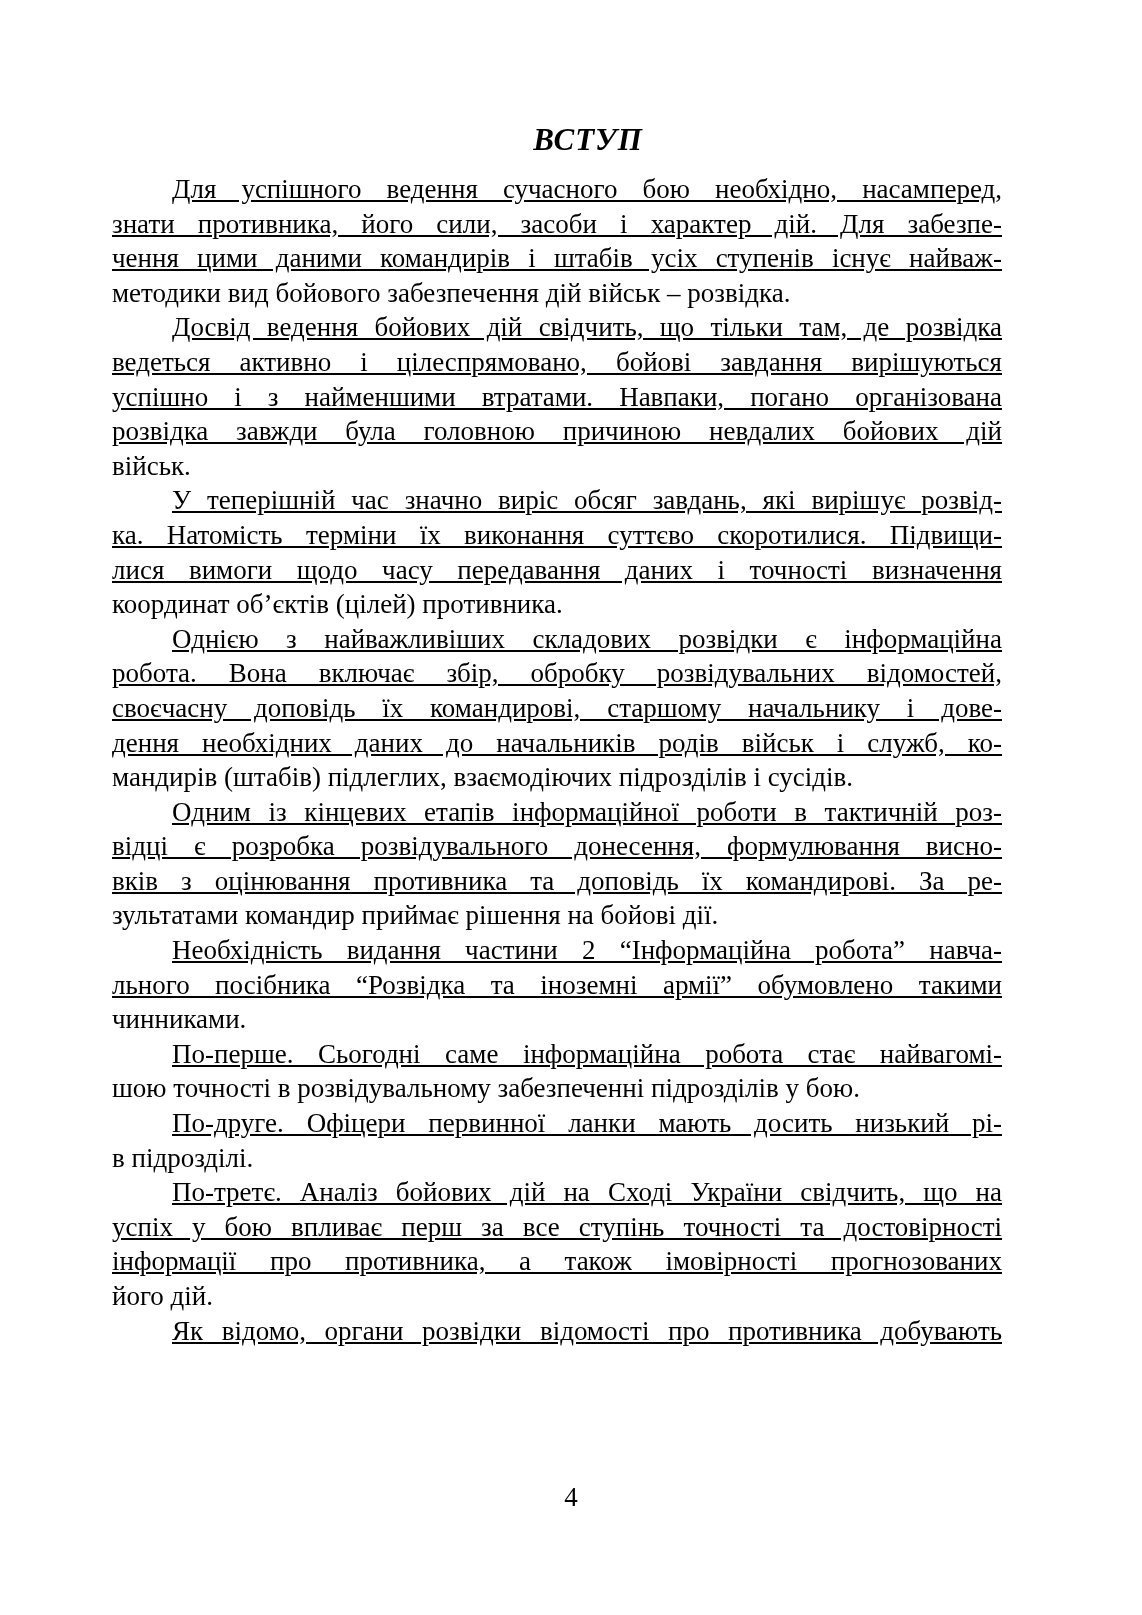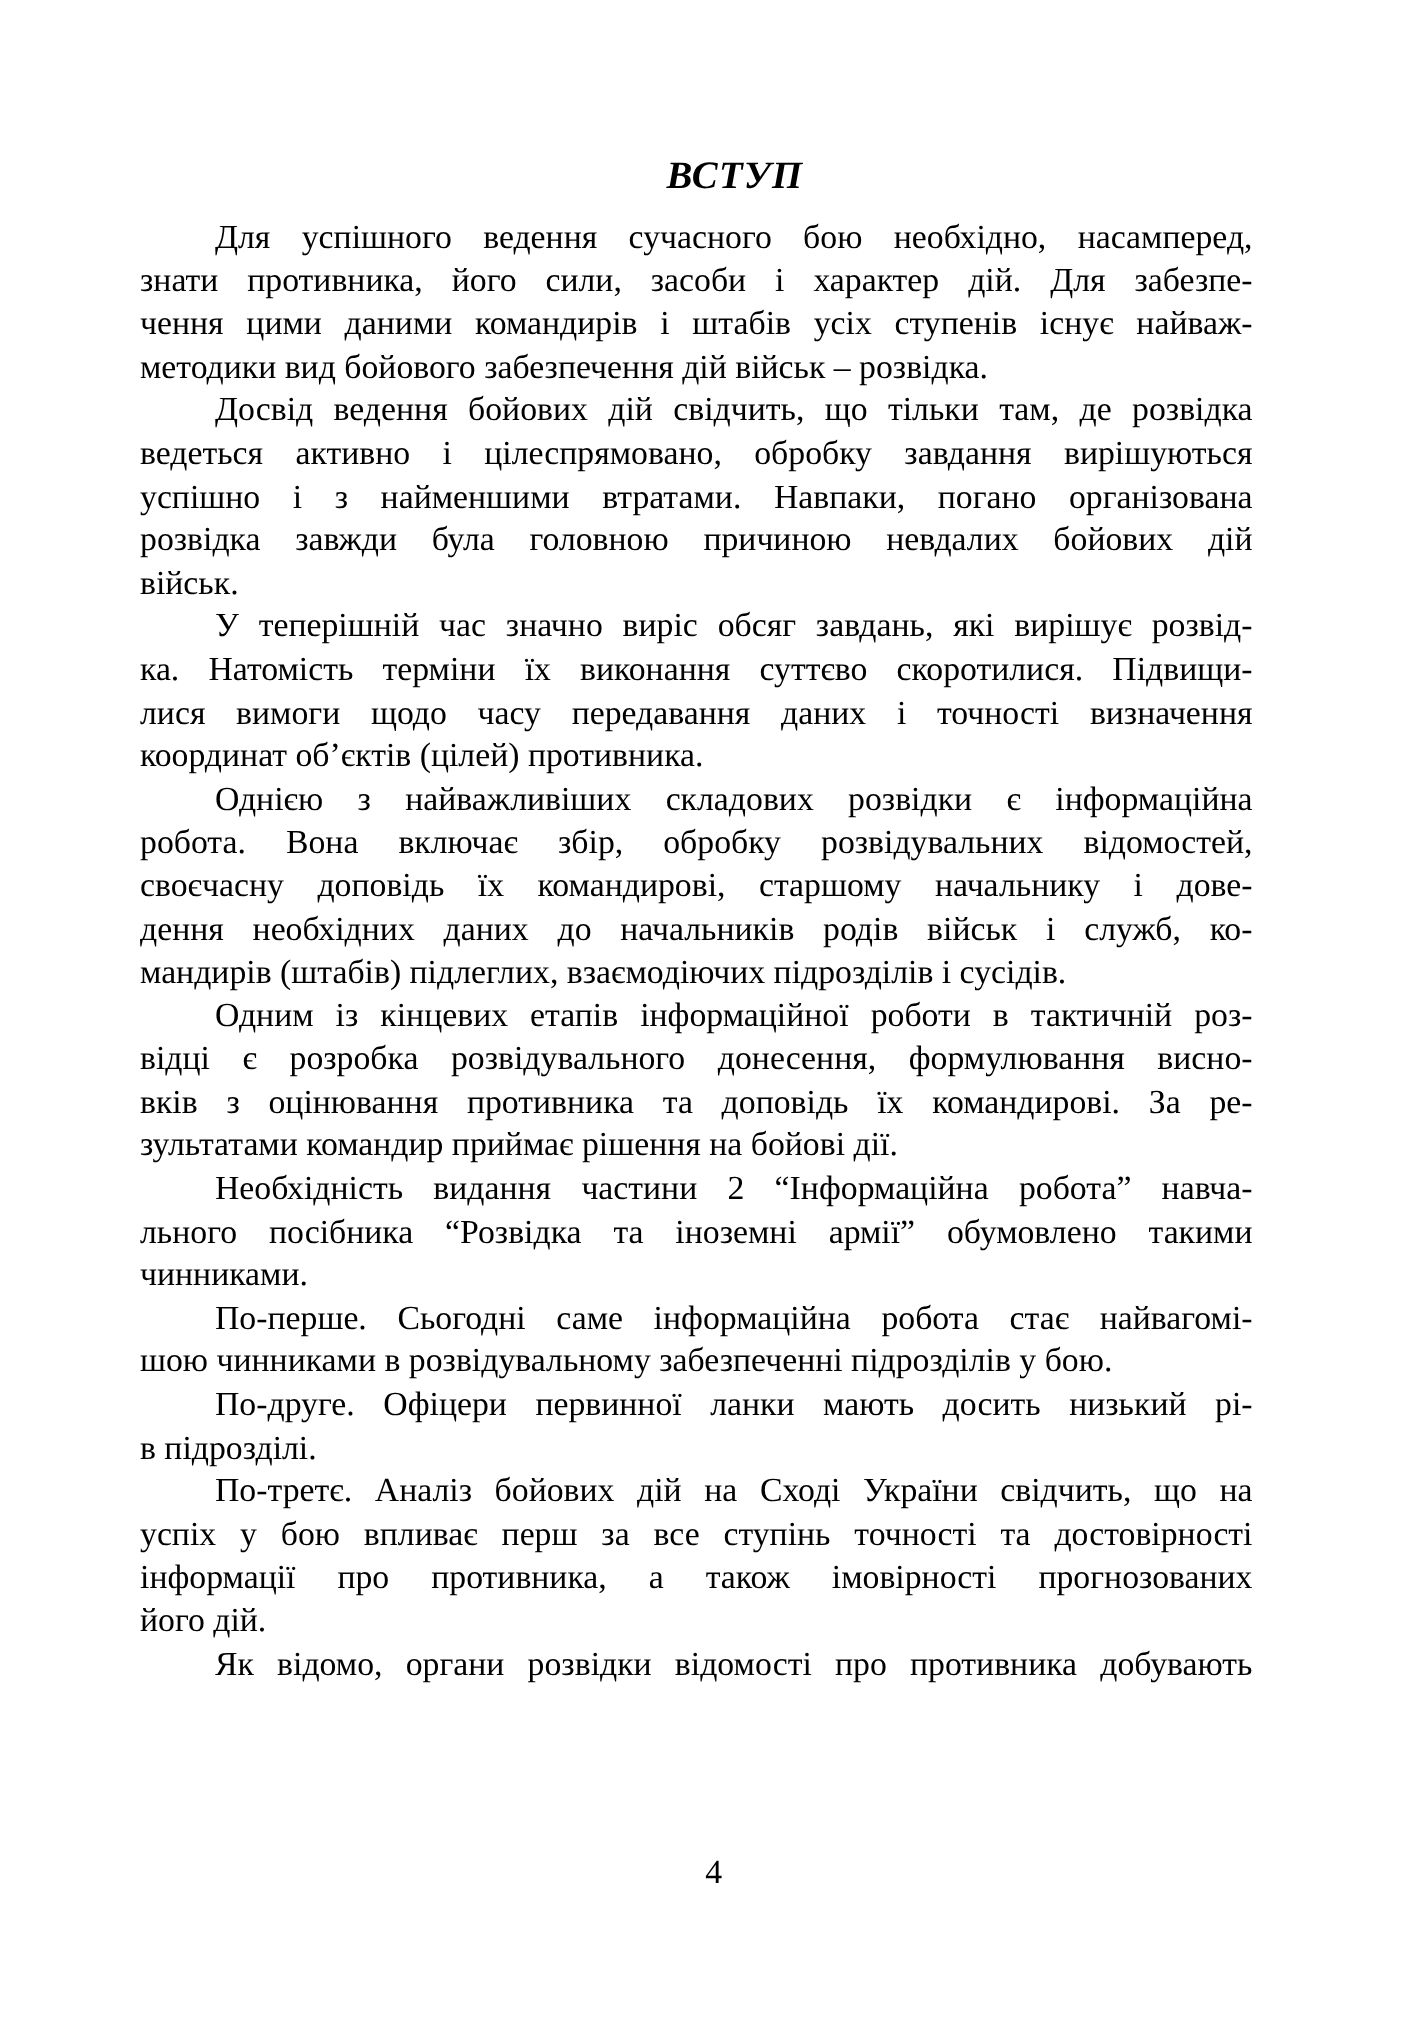--- a/index.html
+++ b/index.html
@@ -31,20 +31,21 @@
     left: 112px;
     width: 890px;
     font-size: 27px;
     line-height: 34.6px;
   }
   .para { margin: 0; padding: 0; }
   .line { width: 100%; }
   .line.just {
     text-align: justify;
     text-align-last: justify;
+    text-decoration: underline;
   }
   .line.endline {
     text-align: left;
     text-align-last: left;
   }
   .line.indent { padding-left: 60px; box-sizing: border-box; }
   .pagenum {
     position: absolute;
     top: 1480px;
     left: 0;
@@ -65,21 +66,21 @@
 
     <div class="para">
       <div class="line just indent">Для успішного ведення сучасного бою необхідно, насамперед,</div>
       <div class="line just">знати противника, його сили, засоби і характер дій. Для забезпе-</div>
       <div class="line just">чення цими даними командирів і штабів усіх ступенів існує найваж-</div>
       <div class="line endline">методики вид бойового забезпечення дій військ – розвідка.</div>
     </div>
 
     <div class="para">
       <div class="line just indent">Досвід ведення бойових дій свідчить, що тільки там, де розвідка</div>
-      <div class="line just">ведеться активно і цілеспрямовано, обробку завдання вирішуються</div>
+      <div class="line just">ведеться активно і цілеспрямовано, бойові завдання вирішуються</div>
       <div class="line just">успішно і з найменшими втратами. Навпаки, погано організована</div>
       <div class="line just">розвідка завжди була головною причиною невдалих бойових дій</div>
       <div class="line endline">військ.</div>
     </div>
 
     <div class="para">
       <div class="line just indent">У теперішній час значно виріс обсяг завдань, які вирішує розвід-</div>
       <div class="line just">ка. Натомість терміни їх виконання суттєво скоротилися. Підвищи-</div>
       <div class="line just">лися вимоги щодо часу передавання даних і точності визначення</div>
       <div class="line endline">координат об’єктів (цілей) противника.</div>
@@ -101,21 +102,21 @@
     </div>
 
     <div class="para">
       <div class="line just indent">Необхідність видання частини 2 “Інформаційна робота” навча-</div>
       <div class="line just">льного посібника “Розвідка та іноземні армії” обумовлено такими</div>
       <div class="line endline">чинниками.</div>
     </div>
 
     <div class="para">
       <div class="line just indent">По-перше. Сьогодні саме інформаційна робота стає найвагомі-</div>
-      <div class="line endline">шою чинниками в розвідувальному забезпеченні підрозділів у бою.</div>
+      <div class="line endline">шою точності в розвідувальному забезпеченні підрозділів у бою.</div>
     </div>
 
     <div class="para">
       <div class="line just indent">По-друге. Офіцери первинної ланки мають досить низький рі-</div>
       <div class="line endline">в підрозділі.</div>
     </div>
 
     <div class="para">
       <div class="line just indent">По-третє. Аналіз бойових дій на Сході України свідчить, що на</div>
       <div class="line just">успіх у бою впливає перш за все ступінь точності та достовірності</div>

